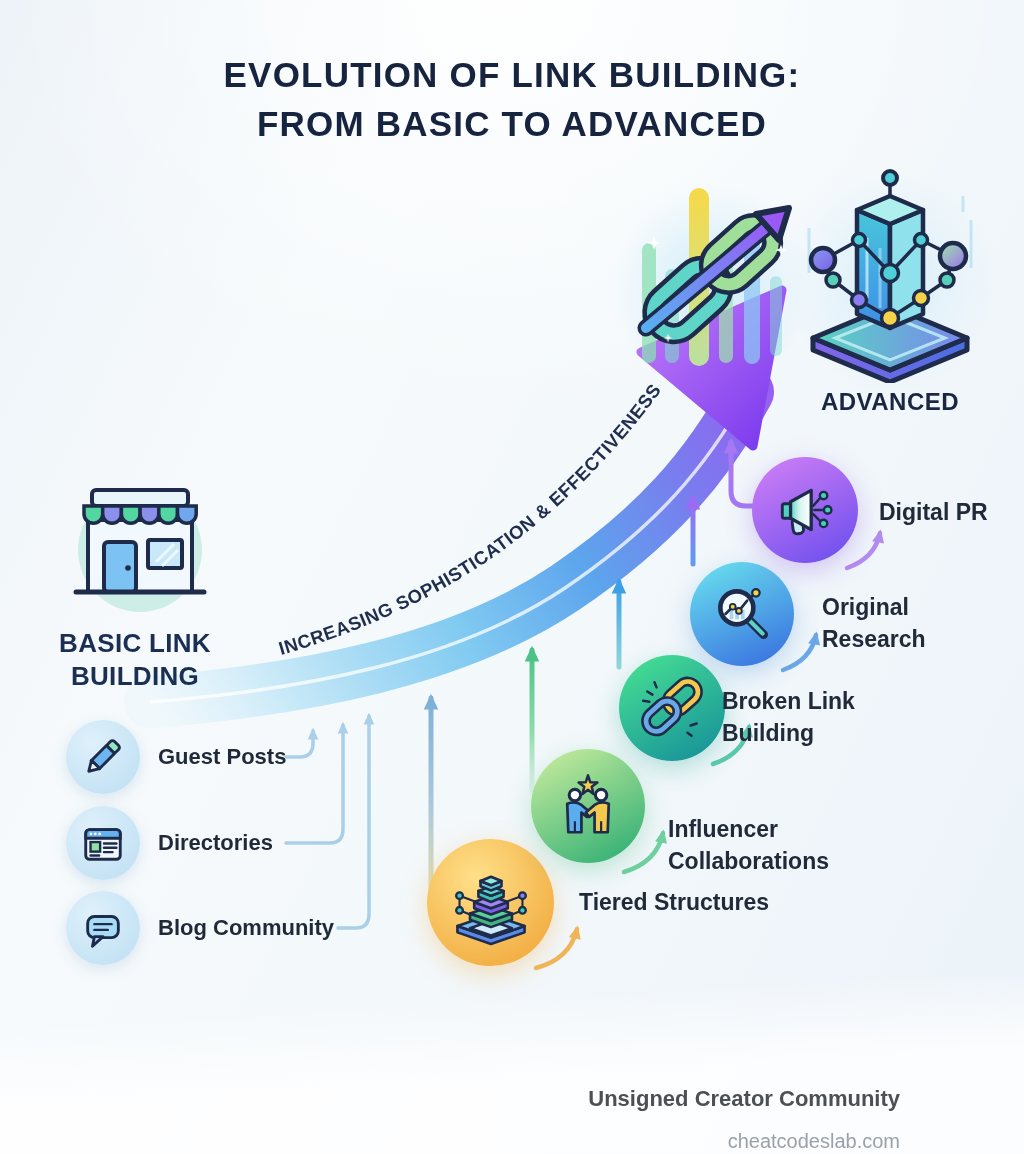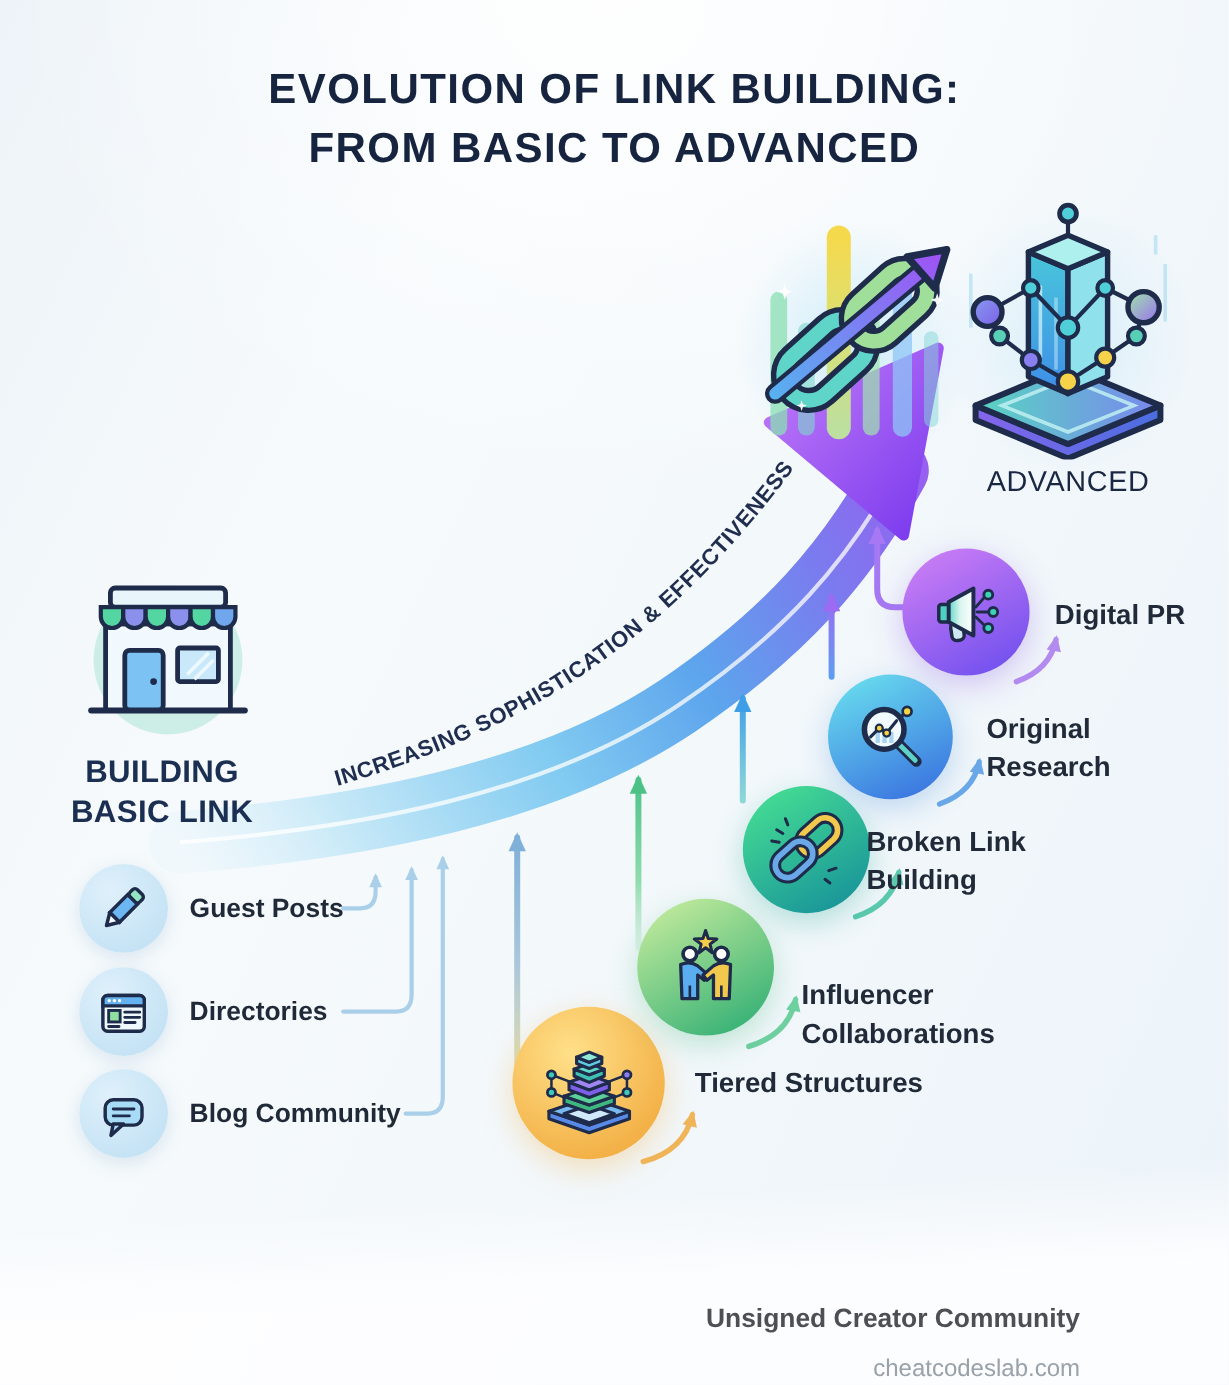--- a/index.html
+++ b/index.html
@@ -15,21 +15,21 @@
     background:linear-gradient(177deg, rgba(255,255,255,0) 28%, rgba(254,254,255,.92) 52%); }
 
   .title { position:absolute; left:0; right:0; top:50px; text-align:center;
     font-size:35px; font-weight:800; color:#16243f; letter-spacing:1.2px; line-height:1.4; }
 
   .scene { position:absolute; left:0; top:0; width:1024px; height:1154px; }
 
   
   .advanced-icon { position:absolute; left:795px; top:168px; width:190px; height:215px; }
   .advanced-label { position:absolute; left:788px; top:388px; width:204px; text-align:center;
-    font-size:24px; font-weight:400; color:#1a2742; line-height:1.17; letter-spacing:.5px; }
+    font-size:24px; font-weight:700; color:#1a2742; line-height:1.17; letter-spacing:.5px; }
 
   
   .store-icon { position:absolute; left:40px; top:462px; width:190px; height:175px; }
   .basic-label { position:absolute; left:28px; top:627px; width:214px; text-align:center;
     font-size:26px; font-weight:800; color:#1b2f52; line-height:1.25; letter-spacing:.3px; }
 
   .bcircle { position:absolute; width:74px; height:74px; border-radius:50%;
     background:radial-gradient(circle at 35% 30%, #dff0fb, #c3e2f4 80%);
     display:flex; align-items:center; justify-content:center;
     box-shadow:0 4px 14px rgba(130,170,205,.25); }
@@ -315,22 +315,22 @@
     </g>
     <rect x="64" y="80" width="32" height="50" rx="4" fill="#7cc3f4" stroke="#1e2b4a" stroke-width="4"></rect>
     <circle cx="88" cy="106" r="2.8" fill="#1e2b4a"></circle>
     <g>
       <rect x="108" y="78" width="34" height="28" rx="2" fill="#c9e9fb" stroke="#1e2b4a" stroke-width="4"></rect>
       <path d="M116 100 L134 82 M122 104 L138 88" stroke="#eef8ff" stroke-width="3"></path>
     </g>
     <path d="M36 130 L164 130" stroke="#1e2b4a" stroke-width="5" stroke-linecap="round"></path>
   </svg>
   <div class="basic-label">
+    <div>BASIC LINK</div>
     <div>BUILDING</div>
-    <div>BASIC LINK</div>
   </div>
 
   <div class="bitem b1">
     <div class="bcircle">
       <svg width="46" height="46" viewBox="0 0 48 48">
         <g transform="rotate(45 24 24)">
           <rect x="18" y="4" width="12" height="9" rx="3" fill="#93e6c2" stroke="#1e2b4a" stroke-width="3"></rect>
           <rect x="18" y="13" width="12" height="22" fill="#6cb7f2" stroke="#1e2b4a" stroke-width="3"></rect>
           <polygon points="18,35 30,35 24,45" fill="#f4f9fd" stroke="#1e2b4a" stroke-width="3" stroke-linejoin="round"></polygon>
         </g>

